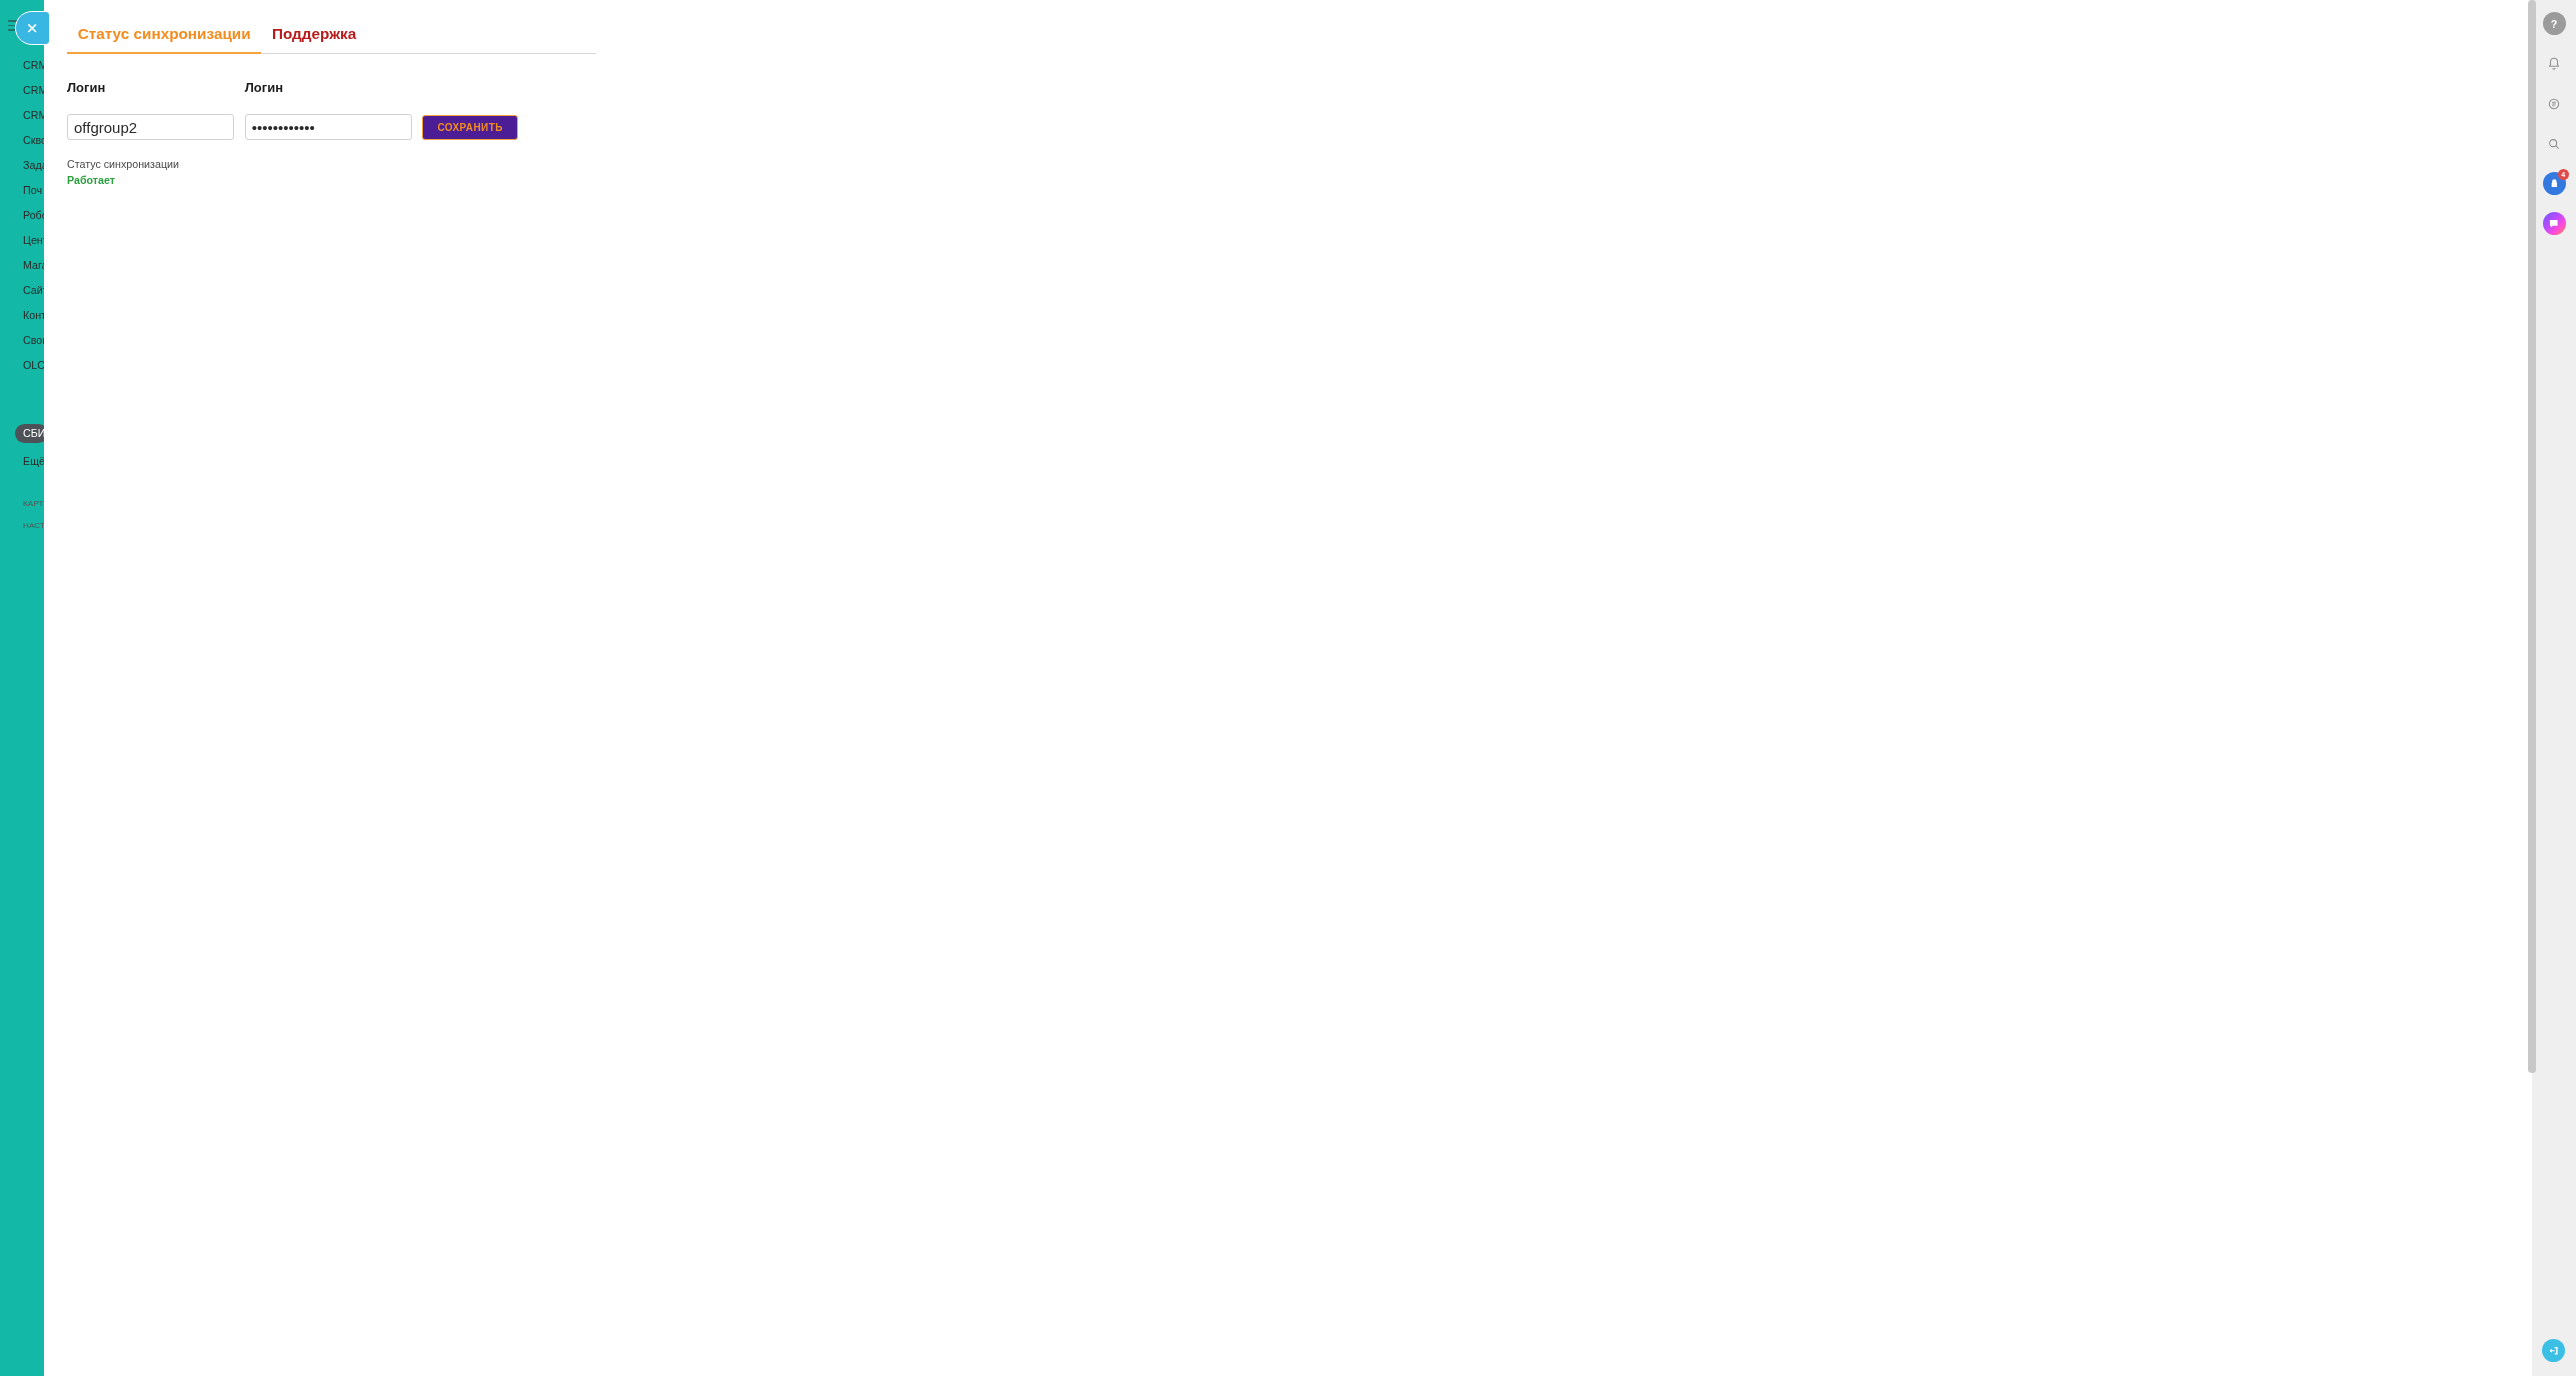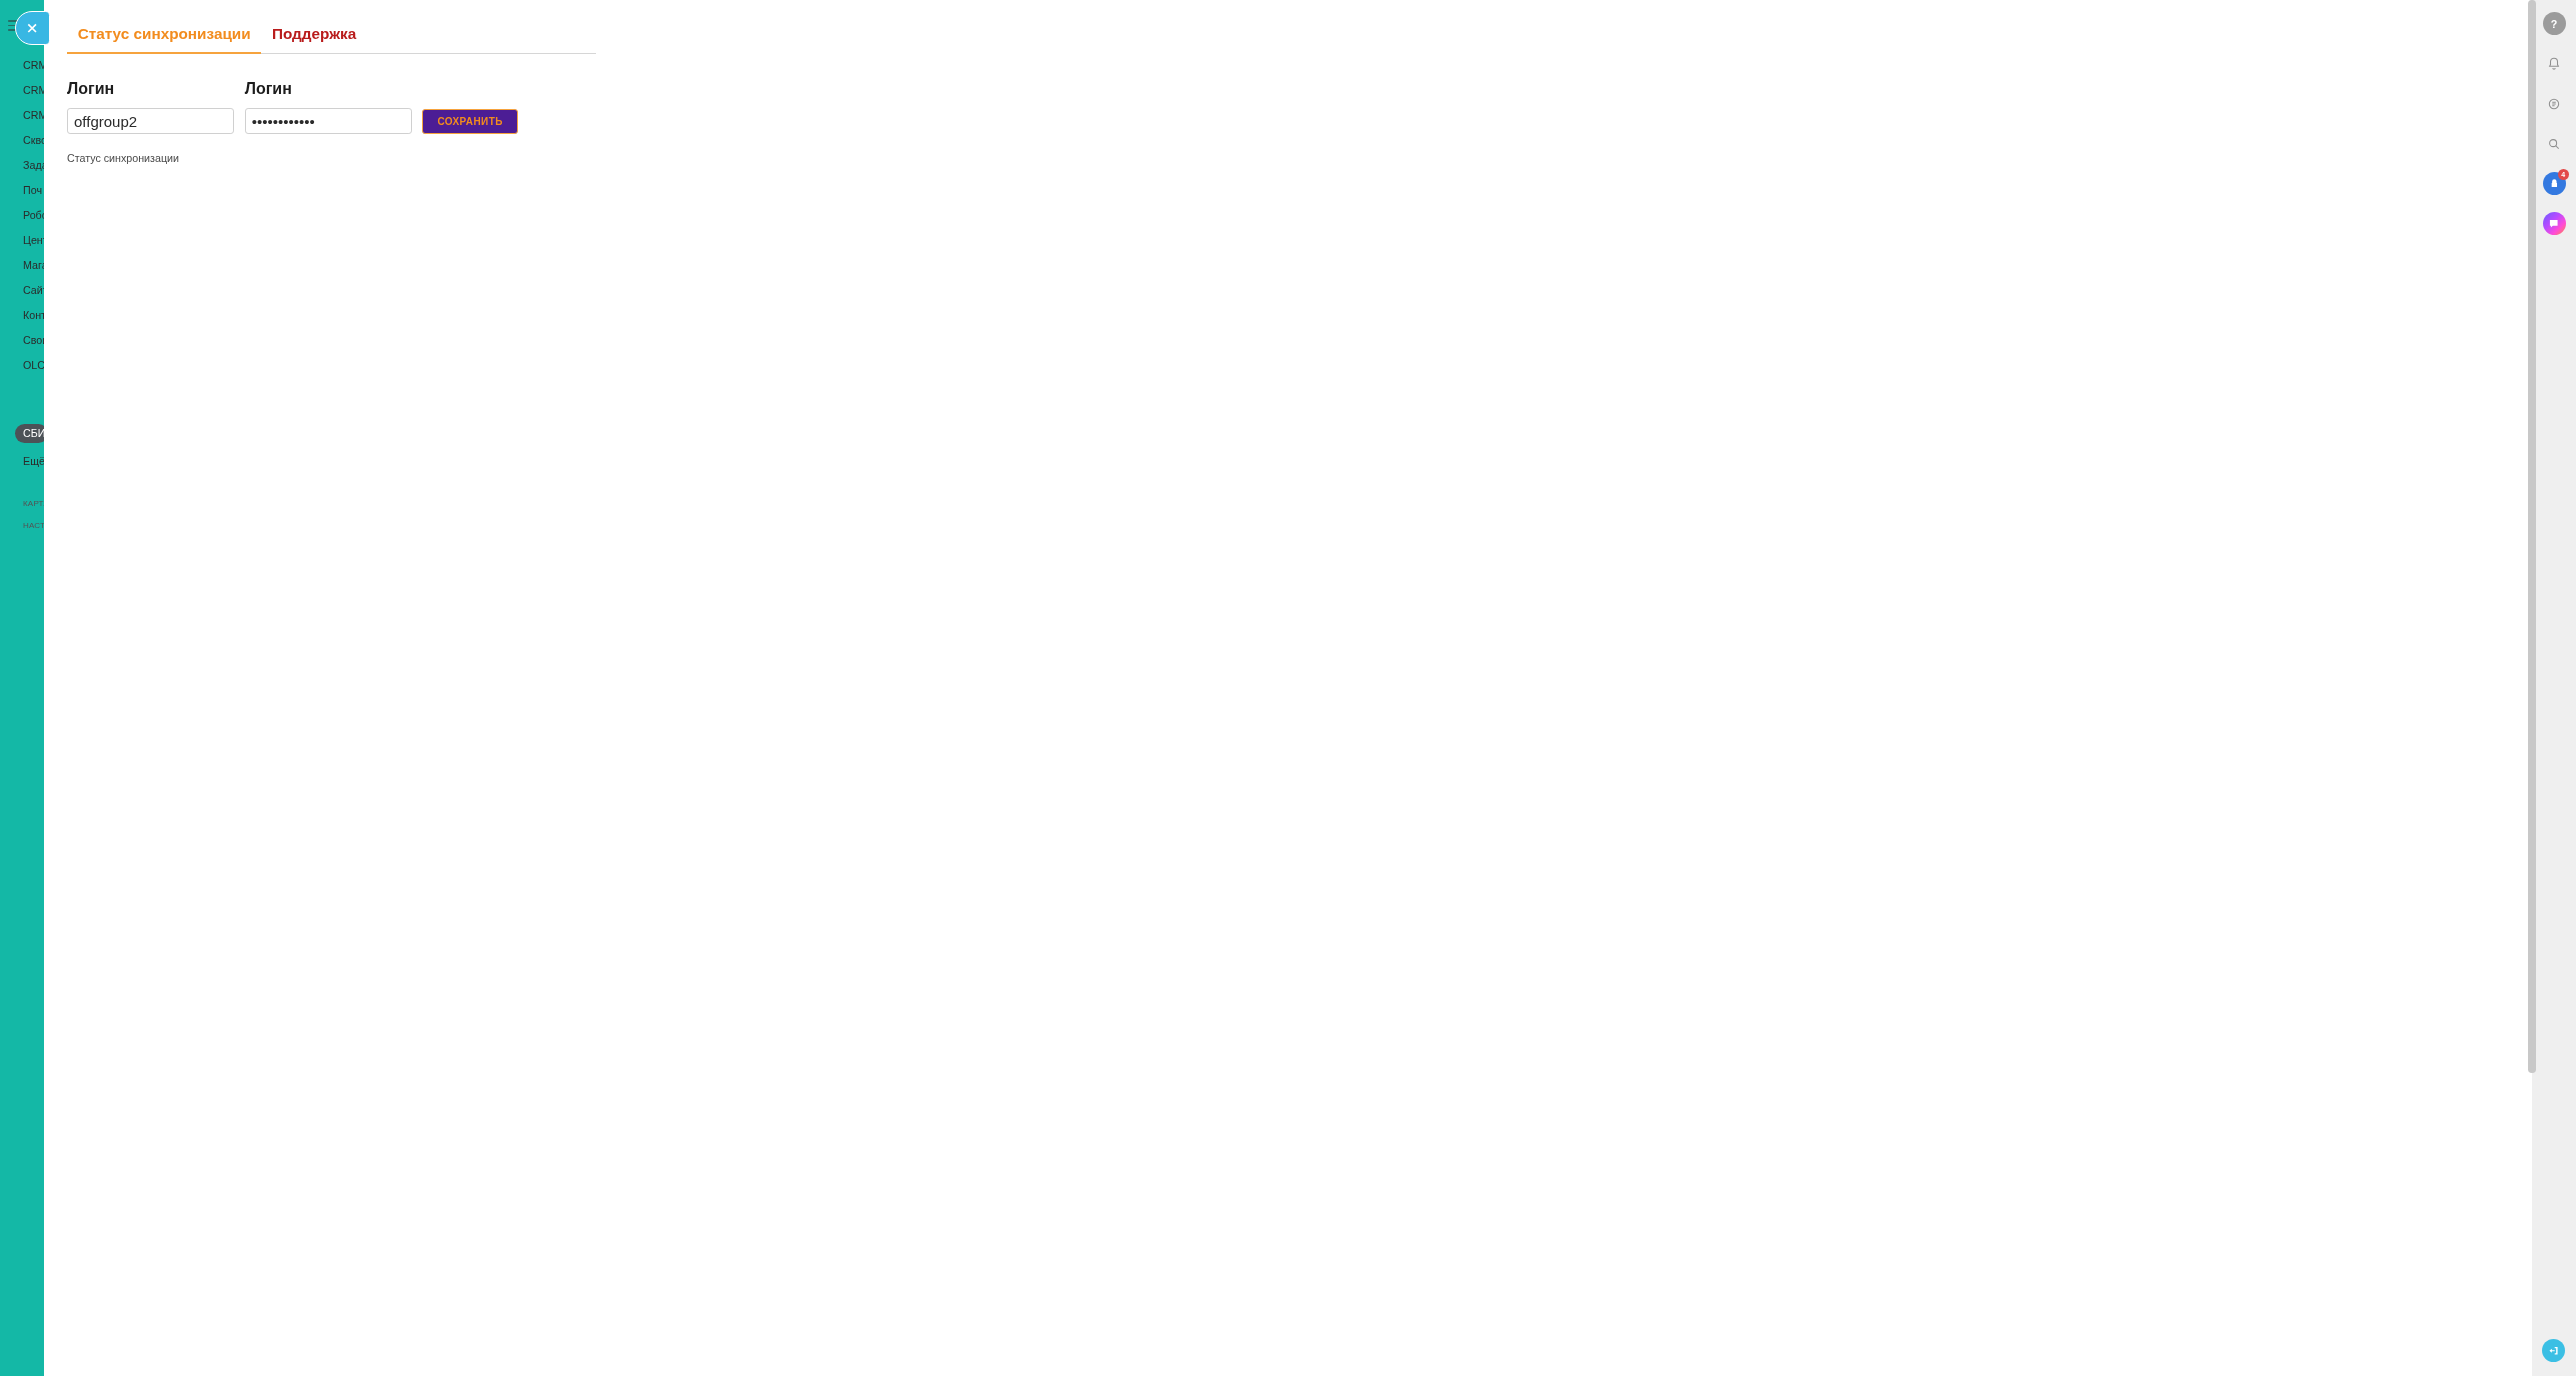--- a/index.html
+++ b/index.html
@@ -66,21 +66,21 @@
   .tab {
     padding: 7.7px 10.7px 10.7px 10.7px;
     font-size:15.3px; font-weight:700; color:#b91c1c;
     cursor:pointer;
   }
   .tab.active { color:#f28c1e; border-bottom:2.3px solid #f6a33d; margin-bottom:-0.8px; padding-bottom:8.4px; }
 
   
   .form-row { display:flex; gap:10.7px; margin-top:26px; align-items:flex-end; }
   .field { display:flex; flex-direction:column; }
-  .field label { font-size:16px; font-weight:700; color:#1d1d1d; margin-bottom:10px; }
+  .field label { font-size:13px; font-weight:700; color:#1d1d1d; margin-bottom:19px; }
   .field input {
     width:167px; height:26px; padding:0 6px;
     border:0.8px solid #d0d0d0; border-radius:3.1px;
     font-size:15px; color:#2b2b2b; outline:none;
   }
   .save-btn {
     height:24.5px; padding:0 14px;
     border:0.8px solid #f6a33d; color:#f28c1e; background:#4c1d95;
     border-radius:3.1px; font-size:10px; font-weight:700; letter-spacing:0.4px;
     cursor:pointer; margin-bottom:0.8px;
@@ -181,20 +181,21 @@
       </div>
       <div class="field">
         <label>Логин</label>
         <input type="text" value="••••••••••••" style="">
       </div>
       <button class="save-btn">СОХРАНИТЬ</button>
     </div>
 
     <div class="status-block">
       <div>Статус синхронизации</div>
+      <div class="status-ok">Работает</div>
     </div>
   </div>
   <div class="panel-scroll"></div>
 </div>
 
 <div class="right-rail">
   <div class="r-ico r-help">
     <span>?</span>
   </div>
   <div class="r-ico r-plain">

